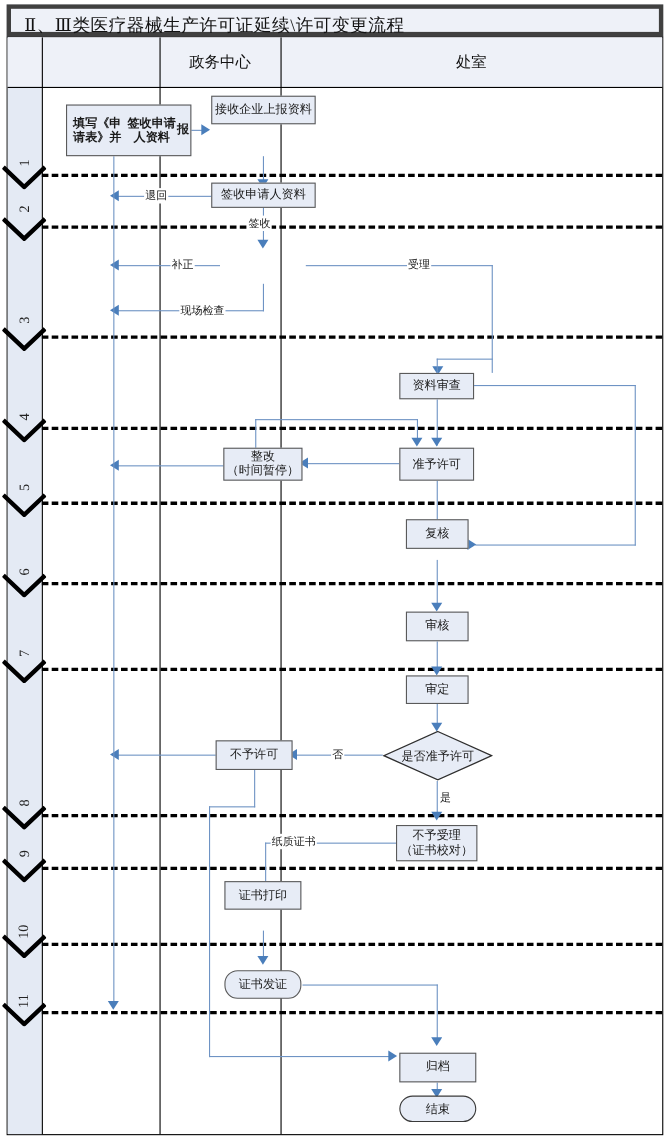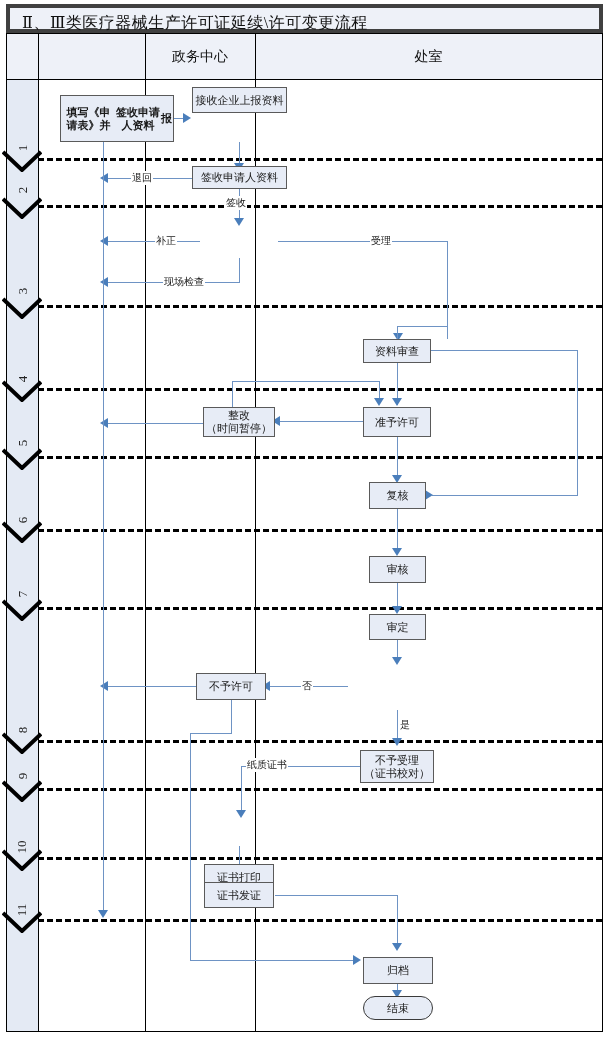--- a/index.html
+++ b/index.html
@@ -249,35 +249,41 @@
 
   <div class="box" style="left:363px;top:339px;width:68px;height:24px;">资料审查</div>
 
   <div class="box" style="left:203px;top:407px;width:72px;height:30px;flex-direction:column;">
     <span>整改</span>
     <span>（时间暂停）</span>
   </div>
 
   <div class="box" style="left:363px;top:407px;width:68px;height:30px;">准予许可</div>
 
-  <div class="box" style="left:369px;top:482px;width:57px;height:27px;">复核</div>
+  <div class="box" style="left:369px;top:472px;width:57px;height:27px;">复核</div>
 
   <div class="box" style="left:369px;top:556px;width:57px;height:27px;">审核</div>
 
   <div class="box" style="left:369px;top:614px;width:57px;height:26px;">审定</div>
 
+  <div class="diamond-wrap" style="left:348px;top:664px;width:100px;height:46px;">
+    <svg width="100" height="46" viewBox="0 0 100 46">
+      <polygon points="50,1 99,23 50,45 1,23" fill="#e7ecf6" stroke="#2f2f2f" stroke-width="1.2"></polygon>
+    </svg>
+    <div class="diamond-label">是否准予许可</div>
+  </div>
 
   <div class="box" style="left:196px;top:673px;width:70px;height:27px;">不予许可</div>
 
   <div class="box" style="left:360px;top:750px;width:74px;height:33px;flex-direction:column;">
     <span>不予受理</span>
     <span>（证书校对）</span>
   </div>
 
-  <div class="box" style="left:204px;top:864px;width:70px;height:26px;text-align:center;">证书打印</div>
-
-  <div class="box" style="left:204px;top:882px;width:70px;height:26px;">证书发证</div>
+  <div class="box" style="left:204px;top:801px;width:70px;height:26px;text-align:center;">证书打印</div>
+
+  <div class="box" style="left:204px;top:882px;width:70px;height:26px;border-radius:12px;">证书发证</div>
 
   <div class="box" style="left:363px;top:957px;width:70px;height:27px;">归档</div>
 
   <div class="term" style="left:363px;top:996px;width:70px;height:24px;">结束</div>
 
 </div>
 
 </body></html>

